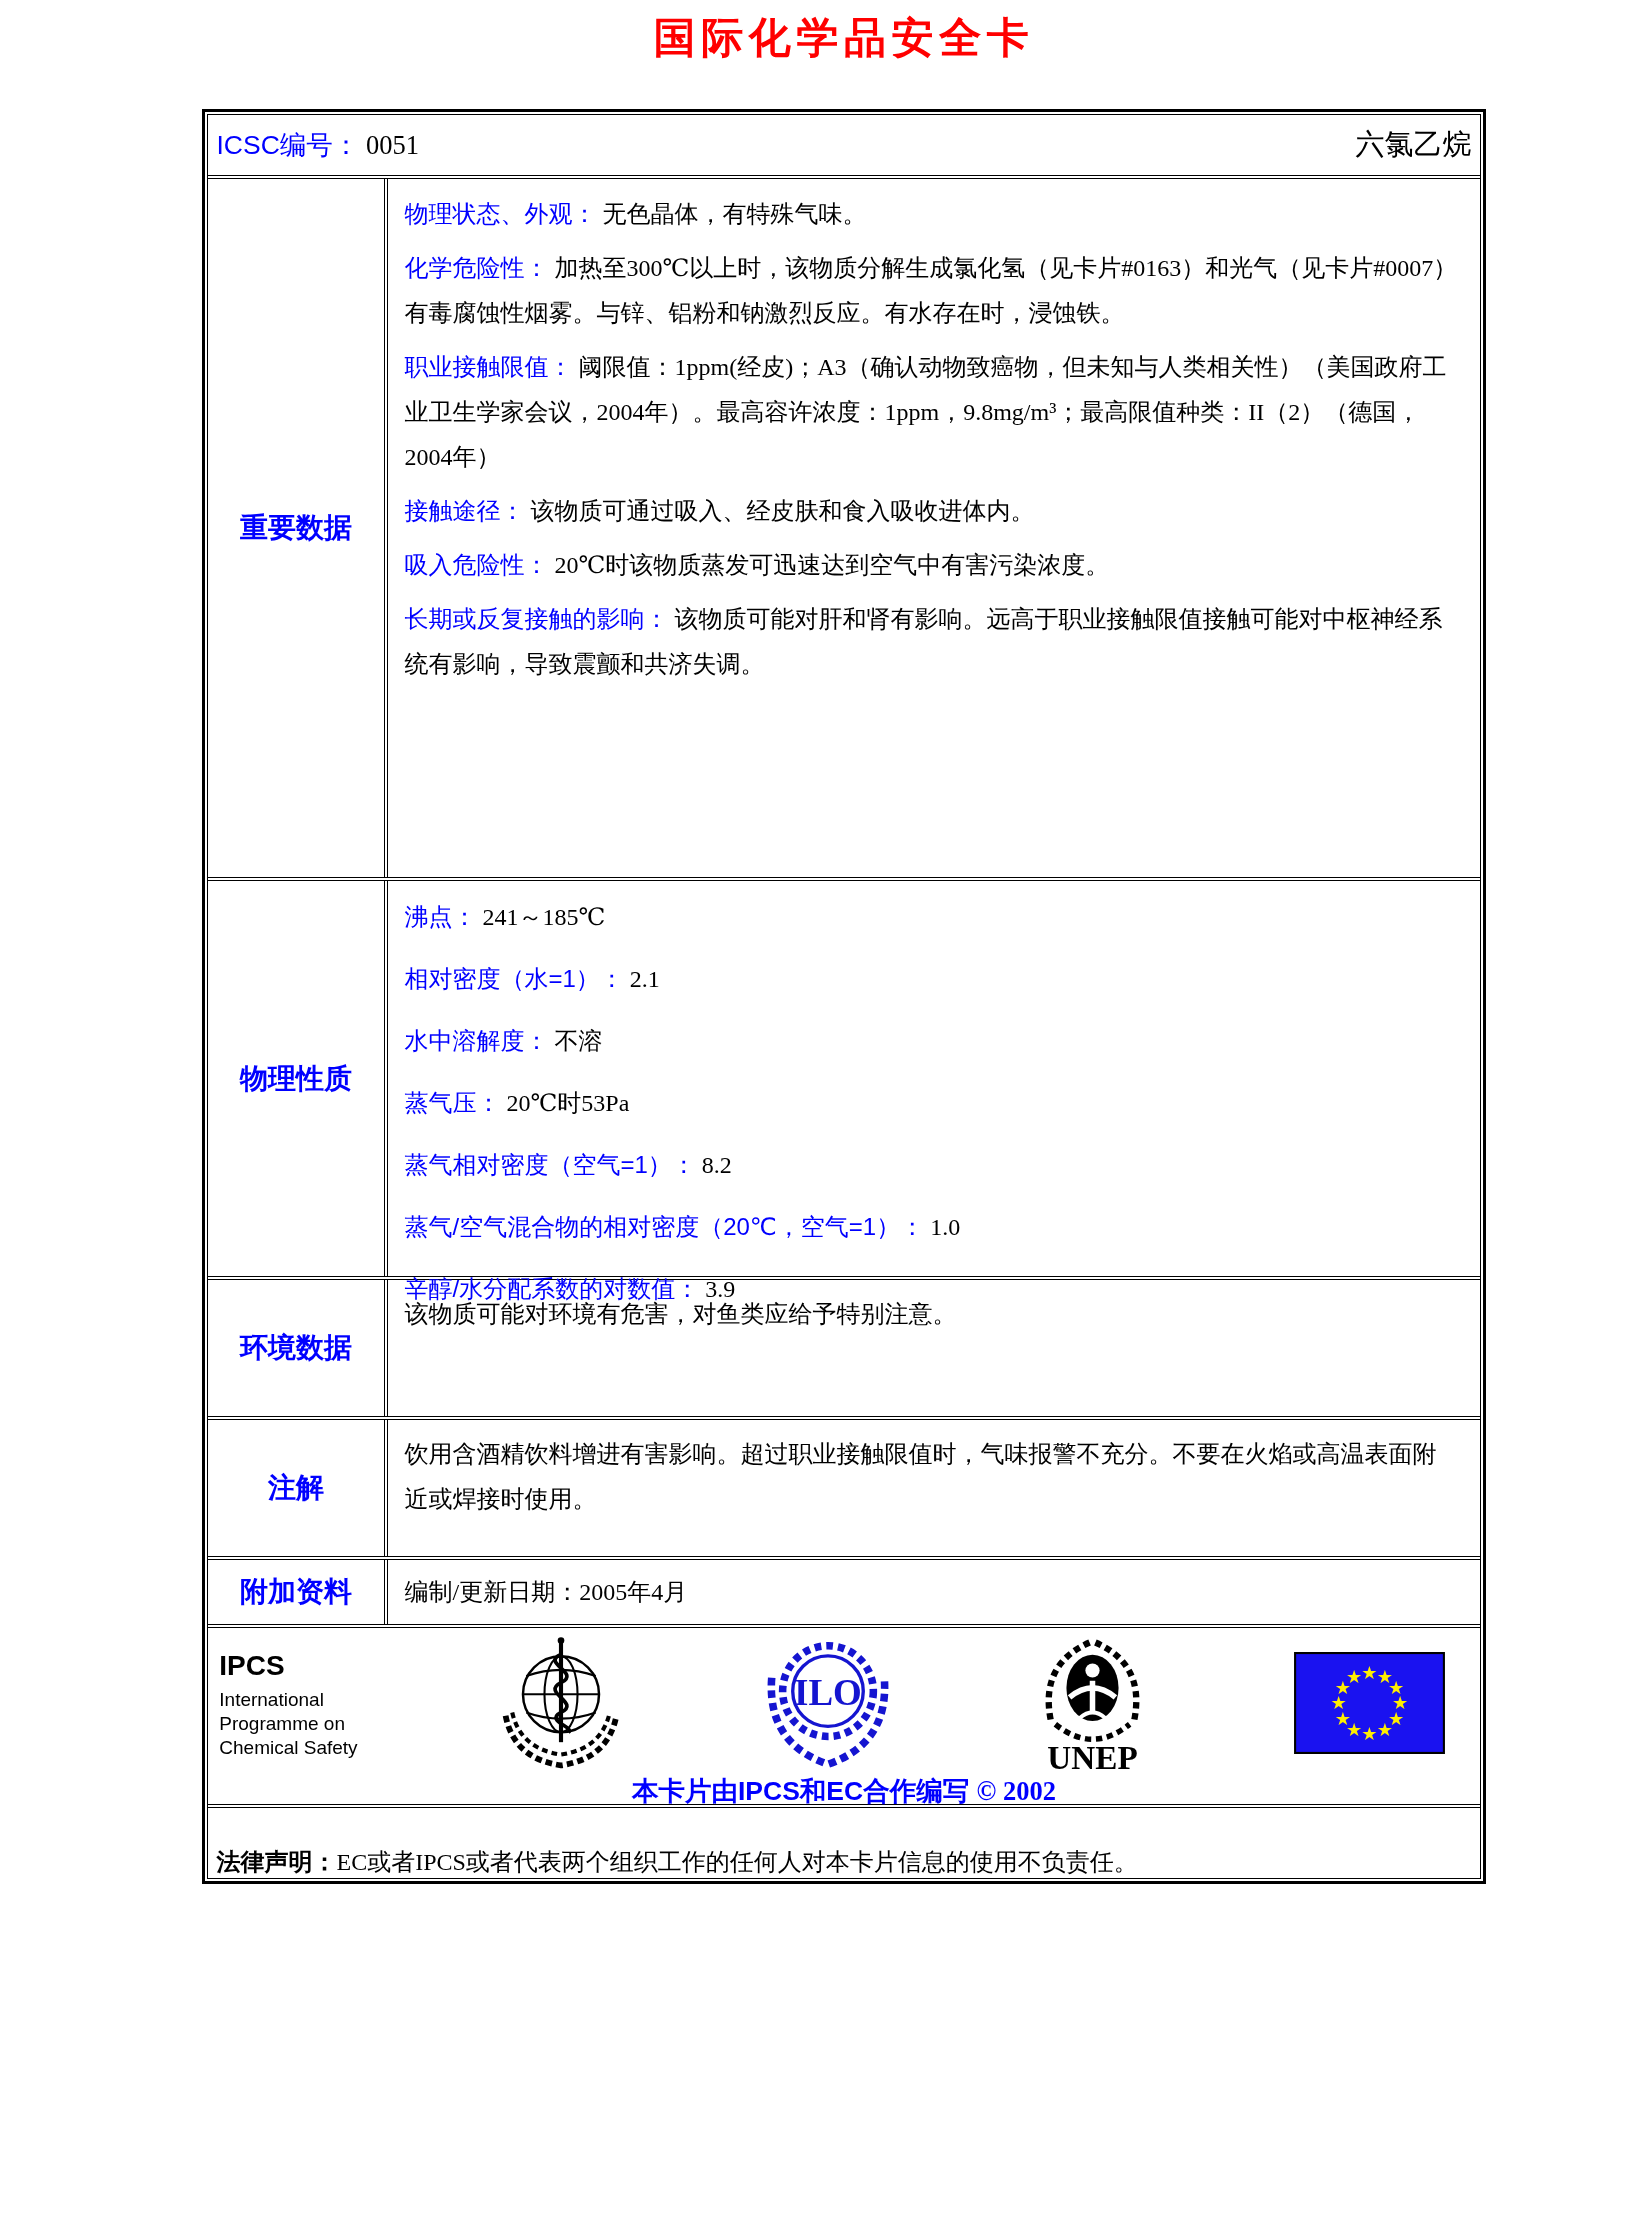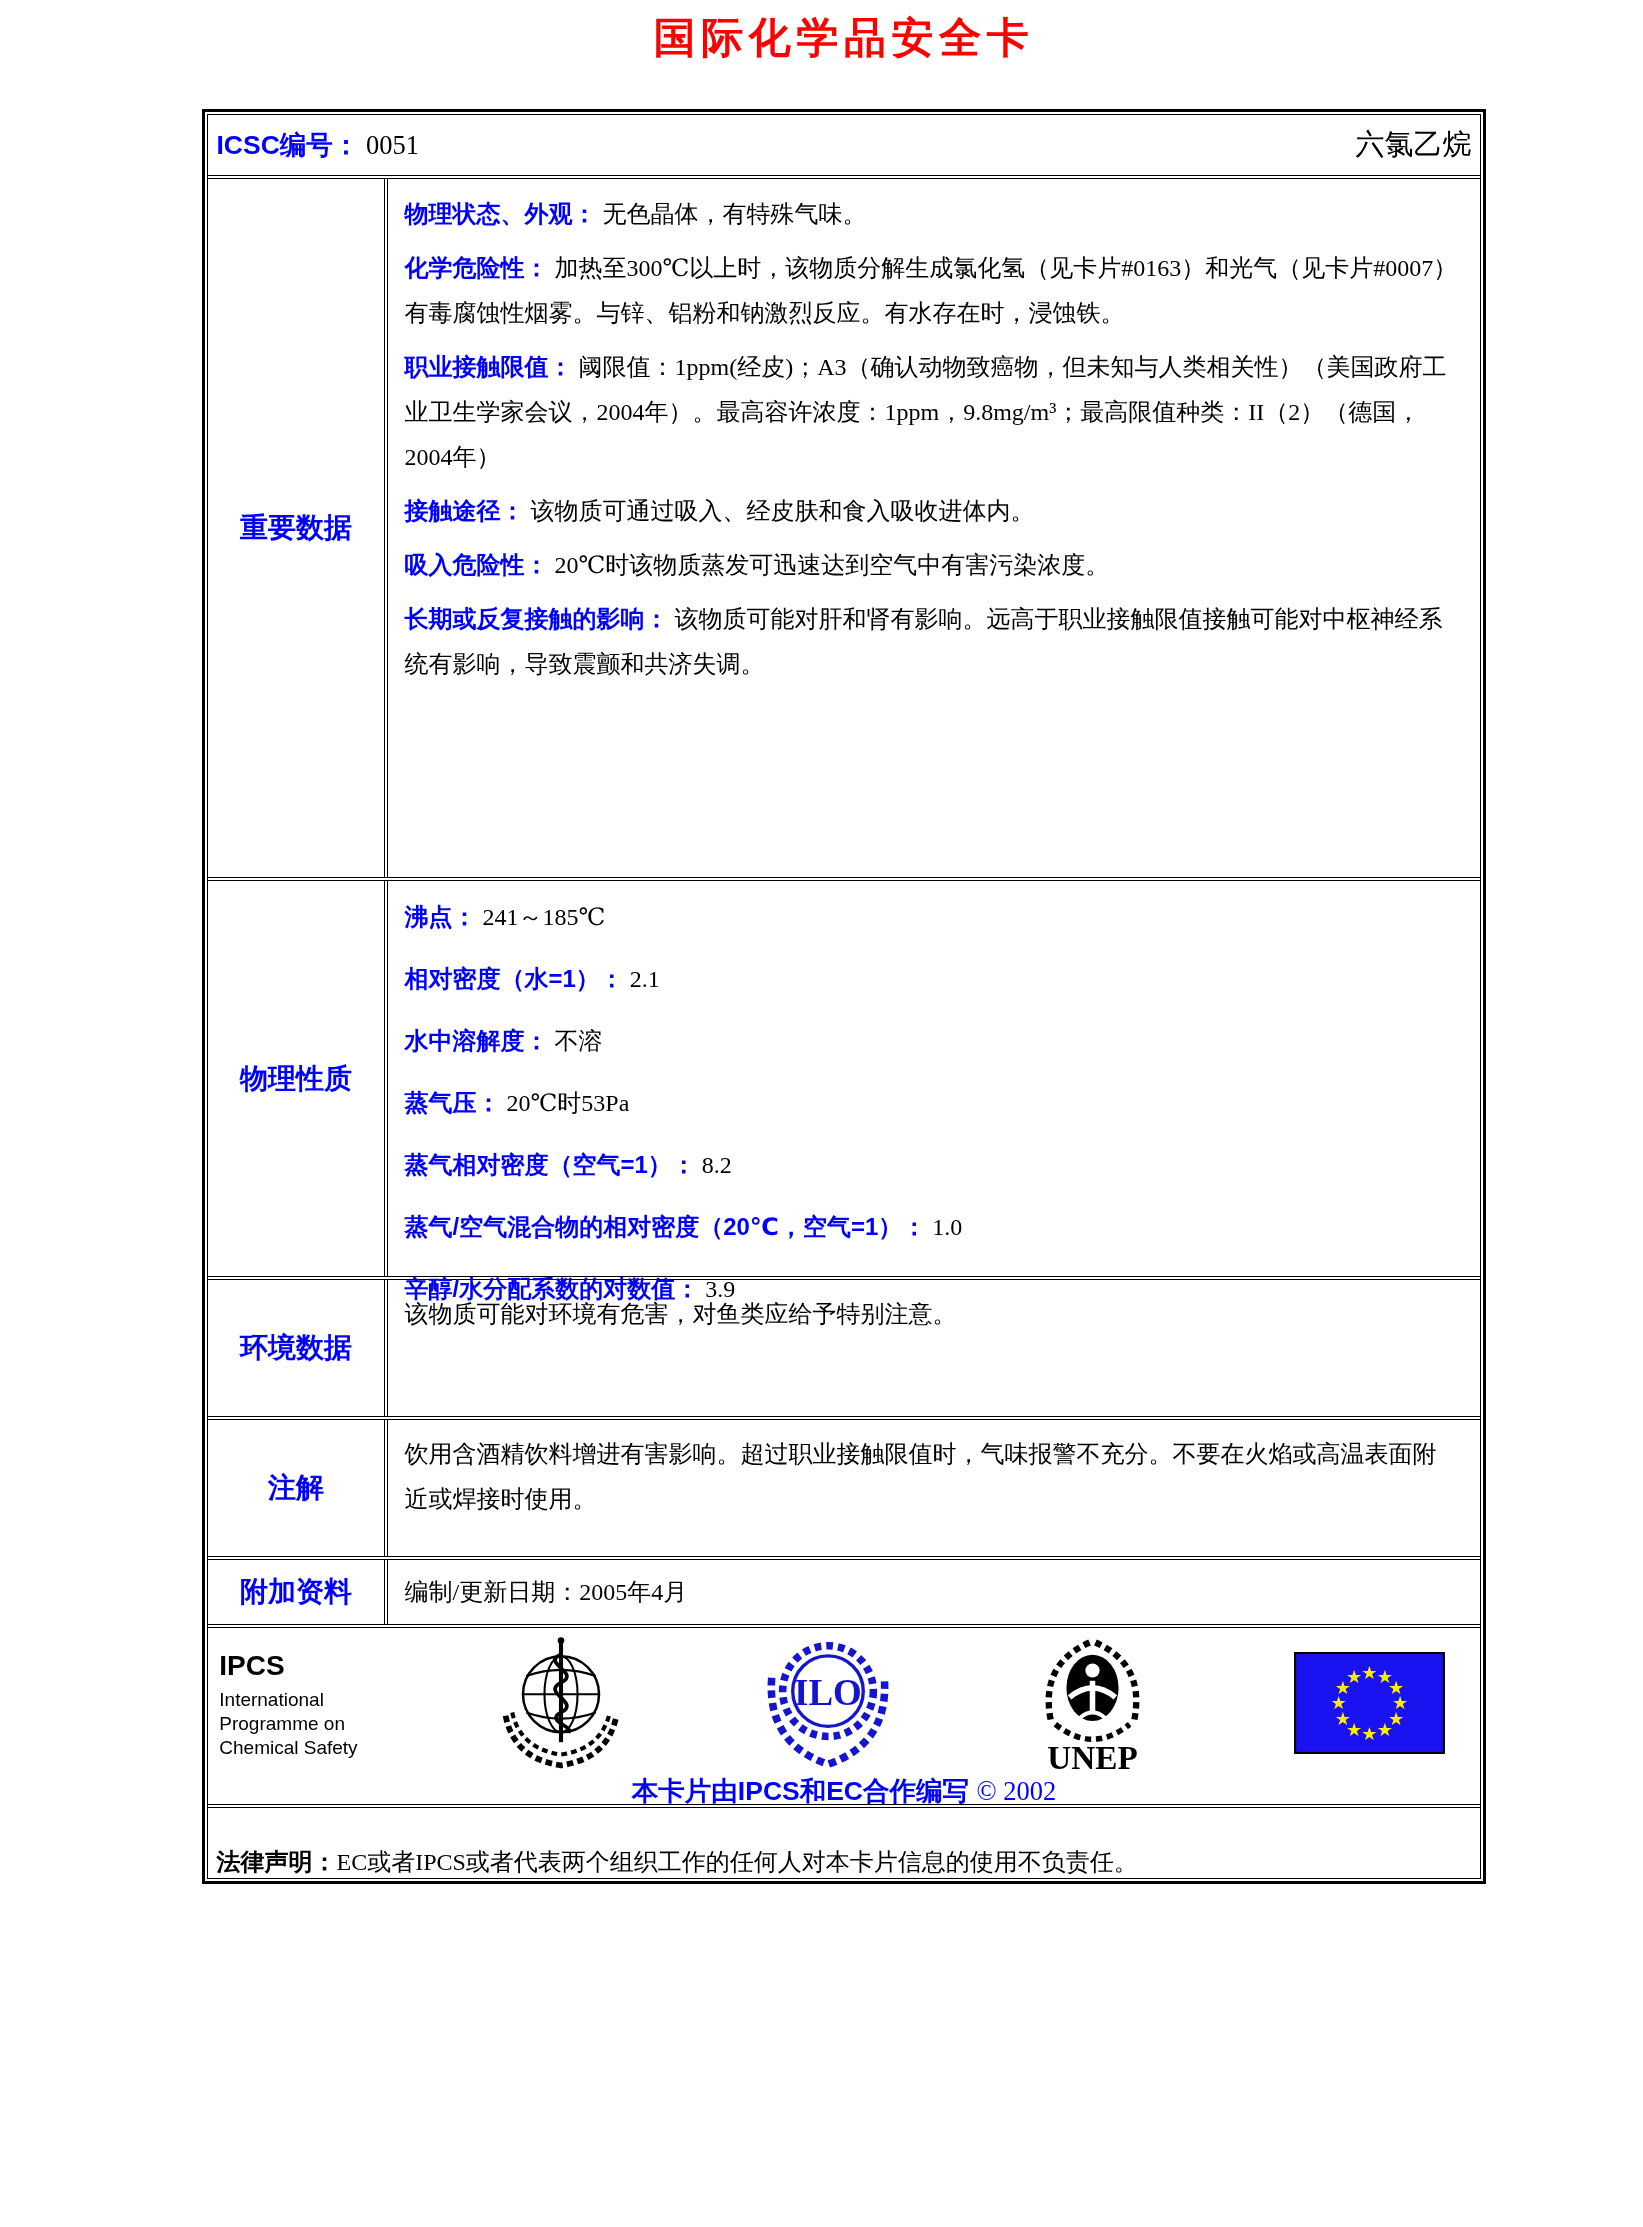--- a/index.html
+++ b/index.html
@@ -37,39 +37,39 @@
   .notes{height:140px;}
   .notes .content-cell{line-height:45px;}
   .addl{height:68px;}
   .addl .content-cell{display:flex;align-items:center;line-height:1.3;}
   .header-row{
     height:64px;align-items:center;justify-content:space-between;
     padding:0 8.4px;font-size:26.5px;
   }
   .blue-label{
     color:#0000ff;font-family:"Liberation Sans","DejaVu Sans",sans-serif;
-    font-weight:bold;
+    font-weight:normal;
   }
   .p{margin:8px;}
   .chem-name{font-size:29px;}
   .logos-row{
     height:180px;flex-direction:column;justify-content:flex-start;
   }
   .logos-strip{
     display:flex;align-items:center;justify-content:space-between;
     padding:7px 35px 0 11.2px;height:137px;
   }
   .ipcs-block{font-family:"Liberation Sans","DejaVu Sans",sans-serif;line-height:1.25;}
   .ipcs-title{font-size:28px;font-weight:bold;margin:0 0 5.6px 0;}
   .ipcs-line{font-size:19px;margin:0;}
   .credit-line{
     text-align:center;font-size:26.5px;font-weight:bold;color:#0000ff;
     font-family:"Liberation Sans","DejaVu Sans",sans-serif;padding-top:1.4px;
   }
-  .credit-line .copyright{font-family:"Liberation Serif",serif;font-weight:normal;}
+  .credit-line .copyright{font-family:"Liberation Serif",serif;font-weight:bold;}
   .legal-row{height:70px;align-items:center;padding:0 8.4px;font-size:24px;display:flex;}
   .legal-label{
     font-family:"Liberation Sans","DejaVu Sans",sans-serif;font-weight:bold;
     white-space:nowrap;
   }
   svg text{font-family:"Liberation Serif","DejaVu Serif",serif;}
 </style>
 </head>
 <body>
 

